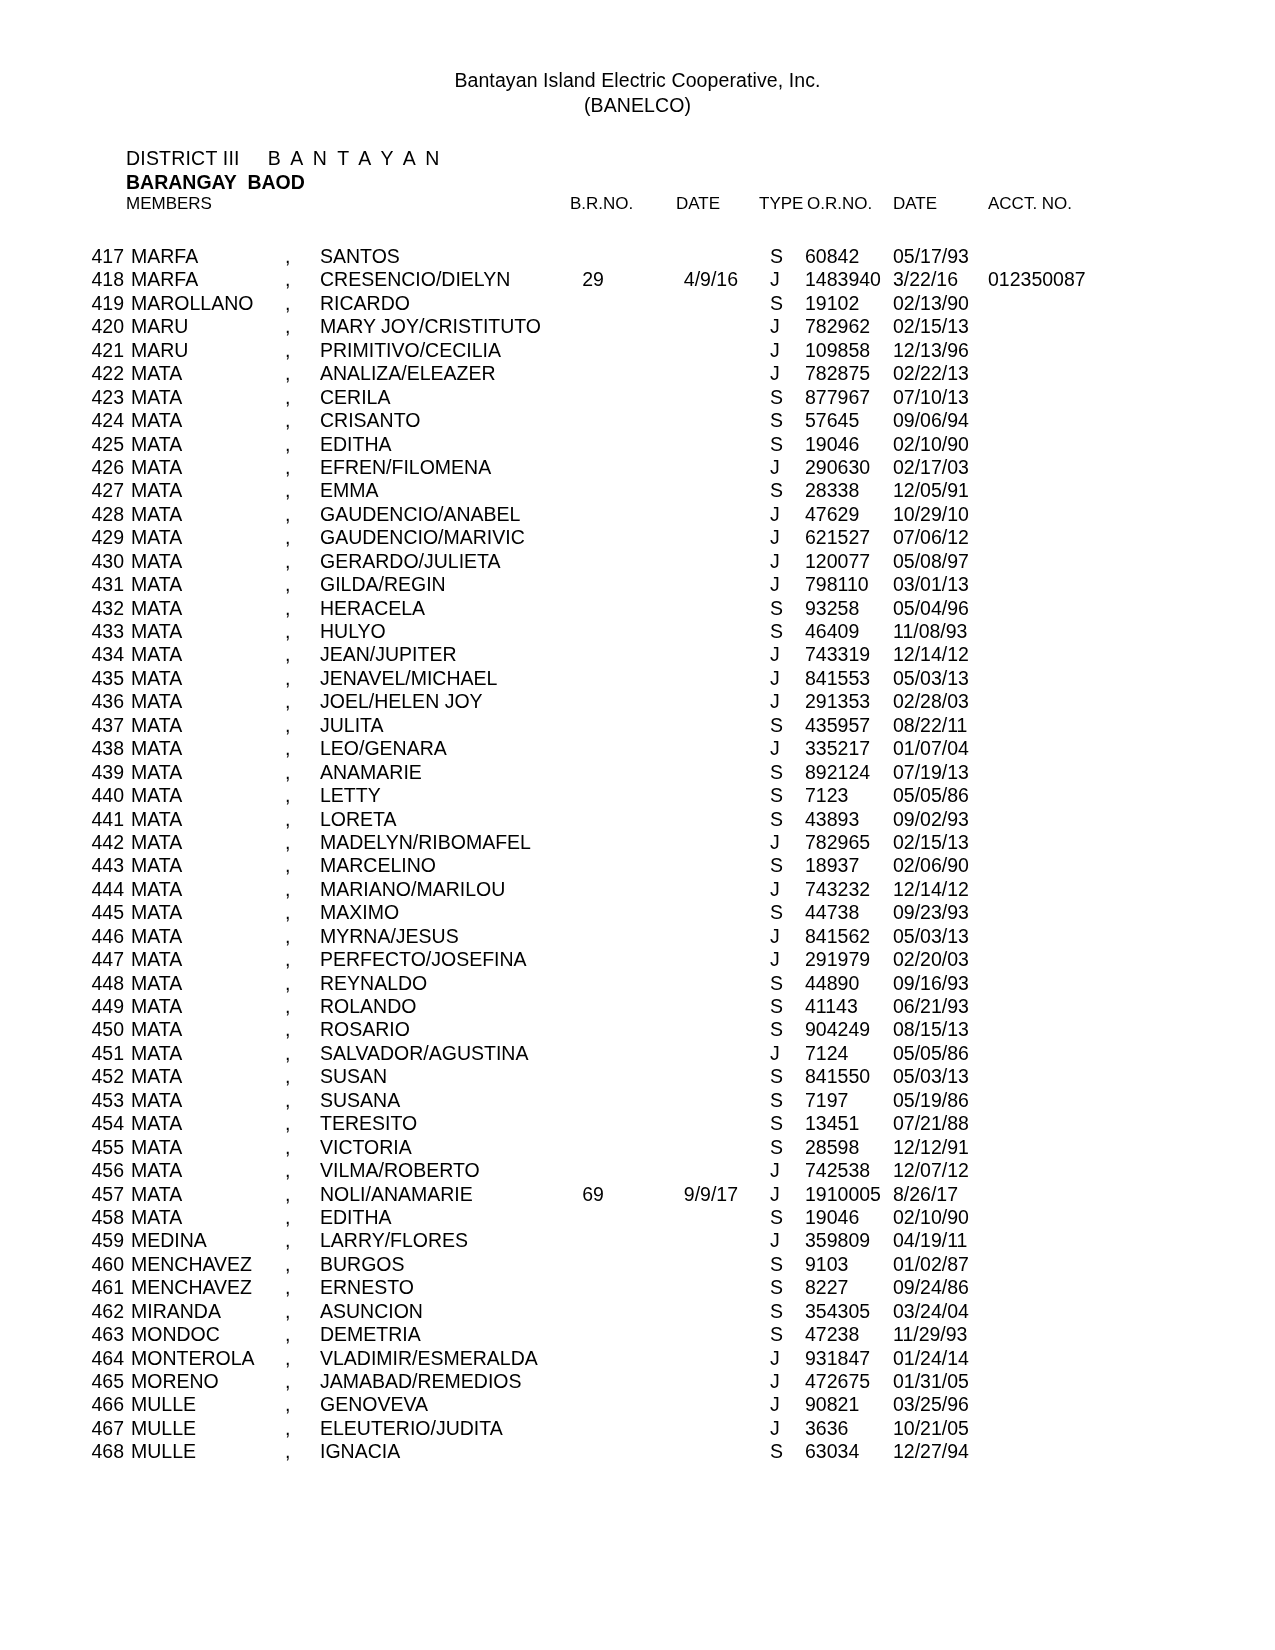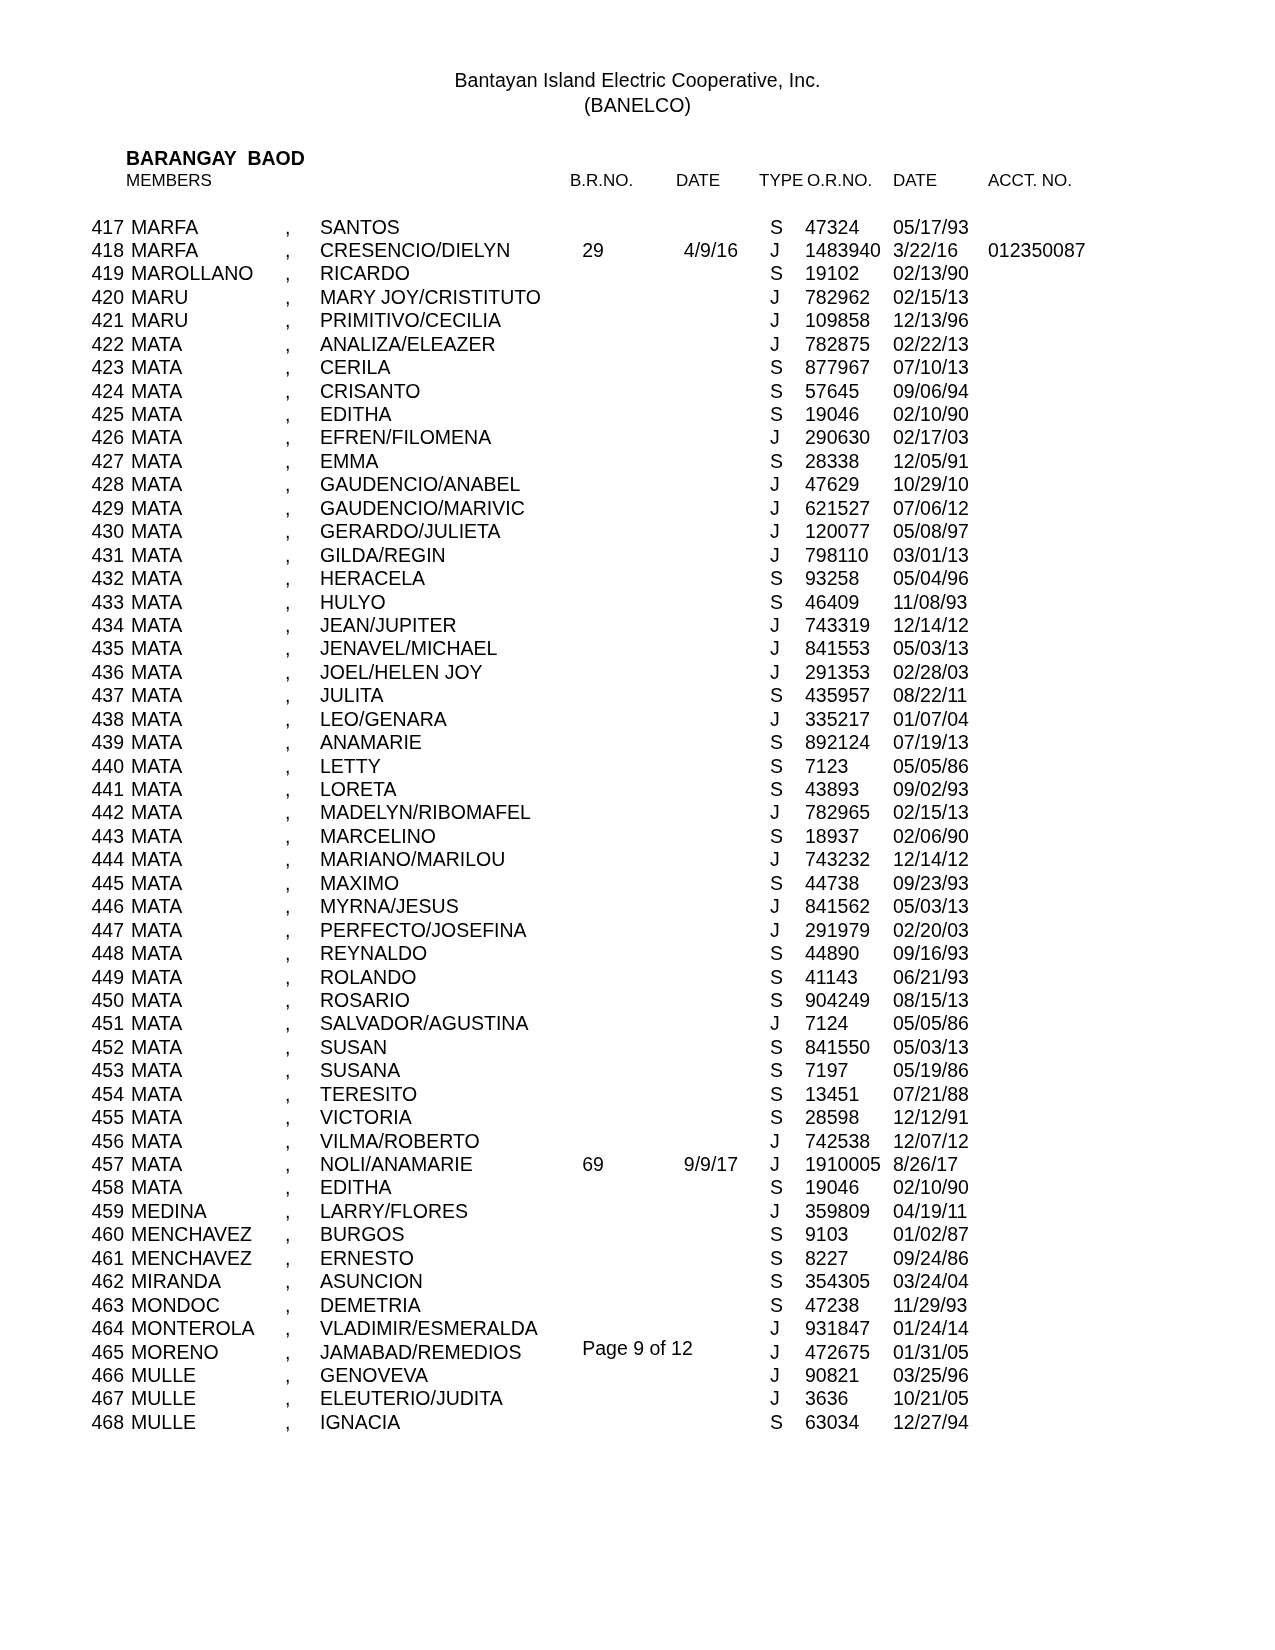--- a/index.html
+++ b/index.html
@@ -68,21 +68,21 @@
   .ch-members  { left: 126px; }
   .ch-brno     { left: 570px; }
   .ch-date1    { left: 676px; }
   .ch-type     { left: 759px; }
   .ch-orno     { left: 807px; }
   .ch-date2    { left: 893px; }
   .ch-acct     { left: 988px; }
 
   
   .rows {
-    margin-top: 21px;
+    margin-top: 27px;
     position: relative;
   }
   .row {
     position: relative;
     height: 23.45px;
     font-size: 19.5px;
     white-space: pre;
   }
   .row > span {
     position: absolute;
@@ -114,35 +114,36 @@
 <body>
 
 <div class="page">
 
   <div class="letterhead">
     <div>Bantayan Island Electric Cooperative, Inc.</div>
     <div>(BANELCO)</div>
   </div>
 
   <div class="meta">
+    <div class="meta-row district"><span>DISTRICT III</span><span>     </span><span class="spaced">B A N T A Y A N</span></div>
     <div class="meta-row barangay"><span>BARANGAY</span><span>  </span><span>BAOD</span></div>
   </div>
 
   <div class="colhead">
     <span class="ch-members">MEMBERS</span>
     <span class="ch-brno">B.R.NO.</span>
     <span class="ch-date1">DATE</span>
     <span class="ch-type">TYPE</span>
     <span class="ch-orno">O.R.NO.</span>
     <span class="ch-date2">DATE</span>
     <span class="ch-acct">ACCT. NO.</span>
   </div>
 
   <div class="rows" id="rows-container">
-      <div class="row"><span class="c-num">417</span><span class="c-last">MARFA</span><span class="c-comma">,</span><span class="c-first">SANTOS</span><span class="c-type">S</span><span class="c-orno">47324</span><span class="c-ordate">05/17/93</span></div>
+      <div class="row"><span class="c-num">417</span><span class="c-last">MARFA</span><span class="c-comma">,</span><span class="c-first">SANTOS</span><span class="c-type">S</span><span class="c-orno">60842</span><span class="c-ordate">05/17/93</span></div>
       <div class="row"><span class="c-num">418</span><span class="c-last">MARFA</span><span class="c-comma">,</span><span class="c-first">CRESENCIO/DIELYN</span><span class="c-brno">29</span><span class="c-brdate">4/9/16</span><span class="c-type">J</span><span class="c-orno">1483940</span><span class="c-ordate">3/22/16</span><span class="c-acct">012350087</span></div>
       <div class="row"><span class="c-num">419</span><span class="c-last">MAROLLANO</span><span class="c-comma">,</span><span class="c-first">RICARDO</span><span class="c-type">S</span><span class="c-orno">19102</span><span class="c-ordate">02/13/90</span></div>
       <div class="row"><span class="c-num">420</span><span class="c-last">MARU</span><span class="c-comma">,</span><span class="c-first">MARY JOY/CRISTITUTO</span><span class="c-type">J</span><span class="c-orno">782962</span><span class="c-ordate">02/15/13</span></div>
       <div class="row"><span class="c-num">421</span><span class="c-last">MARU</span><span class="c-comma">,</span><span class="c-first">PRIMITIVO/CECILIA</span><span class="c-type">J</span><span class="c-orno">109858</span><span class="c-ordate">12/13/96</span></div>
       <div class="row"><span class="c-num">422</span><span class="c-last">MATA</span><span class="c-comma">,</span><span class="c-first">ANALIZA/ELEAZER</span><span class="c-type">J</span><span class="c-orno">782875</span><span class="c-ordate">02/22/13</span></div>
       <div class="row"><span class="c-num">423</span><span class="c-last">MATA</span><span class="c-comma">,</span><span class="c-first">CERILA</span><span class="c-type">S</span><span class="c-orno">877967</span><span class="c-ordate">07/10/13</span></div>
       <div class="row"><span class="c-num">424</span><span class="c-last">MATA</span><span class="c-comma">,</span><span class="c-first">CRISANTO</span><span class="c-type">S</span><span class="c-orno">57645</span><span class="c-ordate">09/06/94</span></div>
       <div class="row"><span class="c-num">425</span><span class="c-last">MATA</span><span class="c-comma">,</span><span class="c-first">EDITHA</span><span class="c-type">S</span><span class="c-orno">19046</span><span class="c-ordate">02/10/90</span></div>
       <div class="row"><span class="c-num">426</span><span class="c-last">MATA</span><span class="c-comma">,</span><span class="c-first">EFREN/FILOMENA</span><span class="c-type">J</span><span class="c-orno">290630</span><span class="c-ordate">02/17/03</span></div>
       <div class="row"><span class="c-num">427</span><span class="c-last">MATA</span><span class="c-comma">,</span><span class="c-first">EMMA</span><span class="c-type">S</span><span class="c-orno">28338</span><span class="c-ordate">12/05/91</span></div>
@@ -182,17 +183,14 @@
       <div class="row"><span class="c-num">461</span><span class="c-last">MENCHAVEZ</span><span class="c-comma">,</span><span class="c-first">ERNESTO</span><span class="c-type">S</span><span class="c-orno">8227</span><span class="c-ordate">09/24/86</span></div>
       <div class="row"><span class="c-num">462</span><span class="c-last">MIRANDA</span><span class="c-comma">,</span><span class="c-first">ASUNCION</span><span class="c-type">S</span><span class="c-orno">354305</span><span class="c-ordate">03/24/04</span></div>
       <div class="row"><span class="c-num">463</span><span class="c-last">MONDOC</span><span class="c-comma">,</span><span class="c-first">DEMETRIA</span><span class="c-type">S</span><span class="c-orno">47238</span><span class="c-ordate">11/29/93</span></div>
       <div class="row"><span class="c-num">464</span><span class="c-last">MONTEROLA</span><span class="c-comma">,</span><span class="c-first">VLADIMIR/ESMERALDA</span><span class="c-type">J</span><span class="c-orno">931847</span><span class="c-ordate">01/24/14</span></div>
       <div class="row"><span class="c-num">465</span><span class="c-last">MORENO</span><span class="c-comma">,</span><span class="c-first">JAMABAD/REMEDIOS</span><span class="c-type">J</span><span class="c-orno">472675</span><span class="c-ordate">01/31/05</span></div>
       <div class="row"><span class="c-num">466</span><span class="c-last">MULLE</span><span class="c-comma">,</span><span class="c-first">GENOVEVA</span><span class="c-type">J</span><span class="c-orno">90821</span><span class="c-ordate">03/25/96</span></div>
       <div class="row"><span class="c-num">467</span><span class="c-last">MULLE</span><span class="c-comma">,</span><span class="c-first">ELEUTERIO/JUDITA</span><span class="c-type">J</span><span class="c-orno">3636</span><span class="c-ordate">10/21/05</span></div>
       <div class="row"><span class="c-num">468</span><span class="c-last">MULLE</span><span class="c-comma">,</span><span class="c-first">IGNACIA</span><span class="c-type">S</span><span class="c-orno">63034</span><span class="c-ordate">12/27/94</span></div>
     </div>
 
-  <div class="footer">
-    <span>Page 9 of 12</span>
-  </div>
 
 </div>
 
 </body></html>

